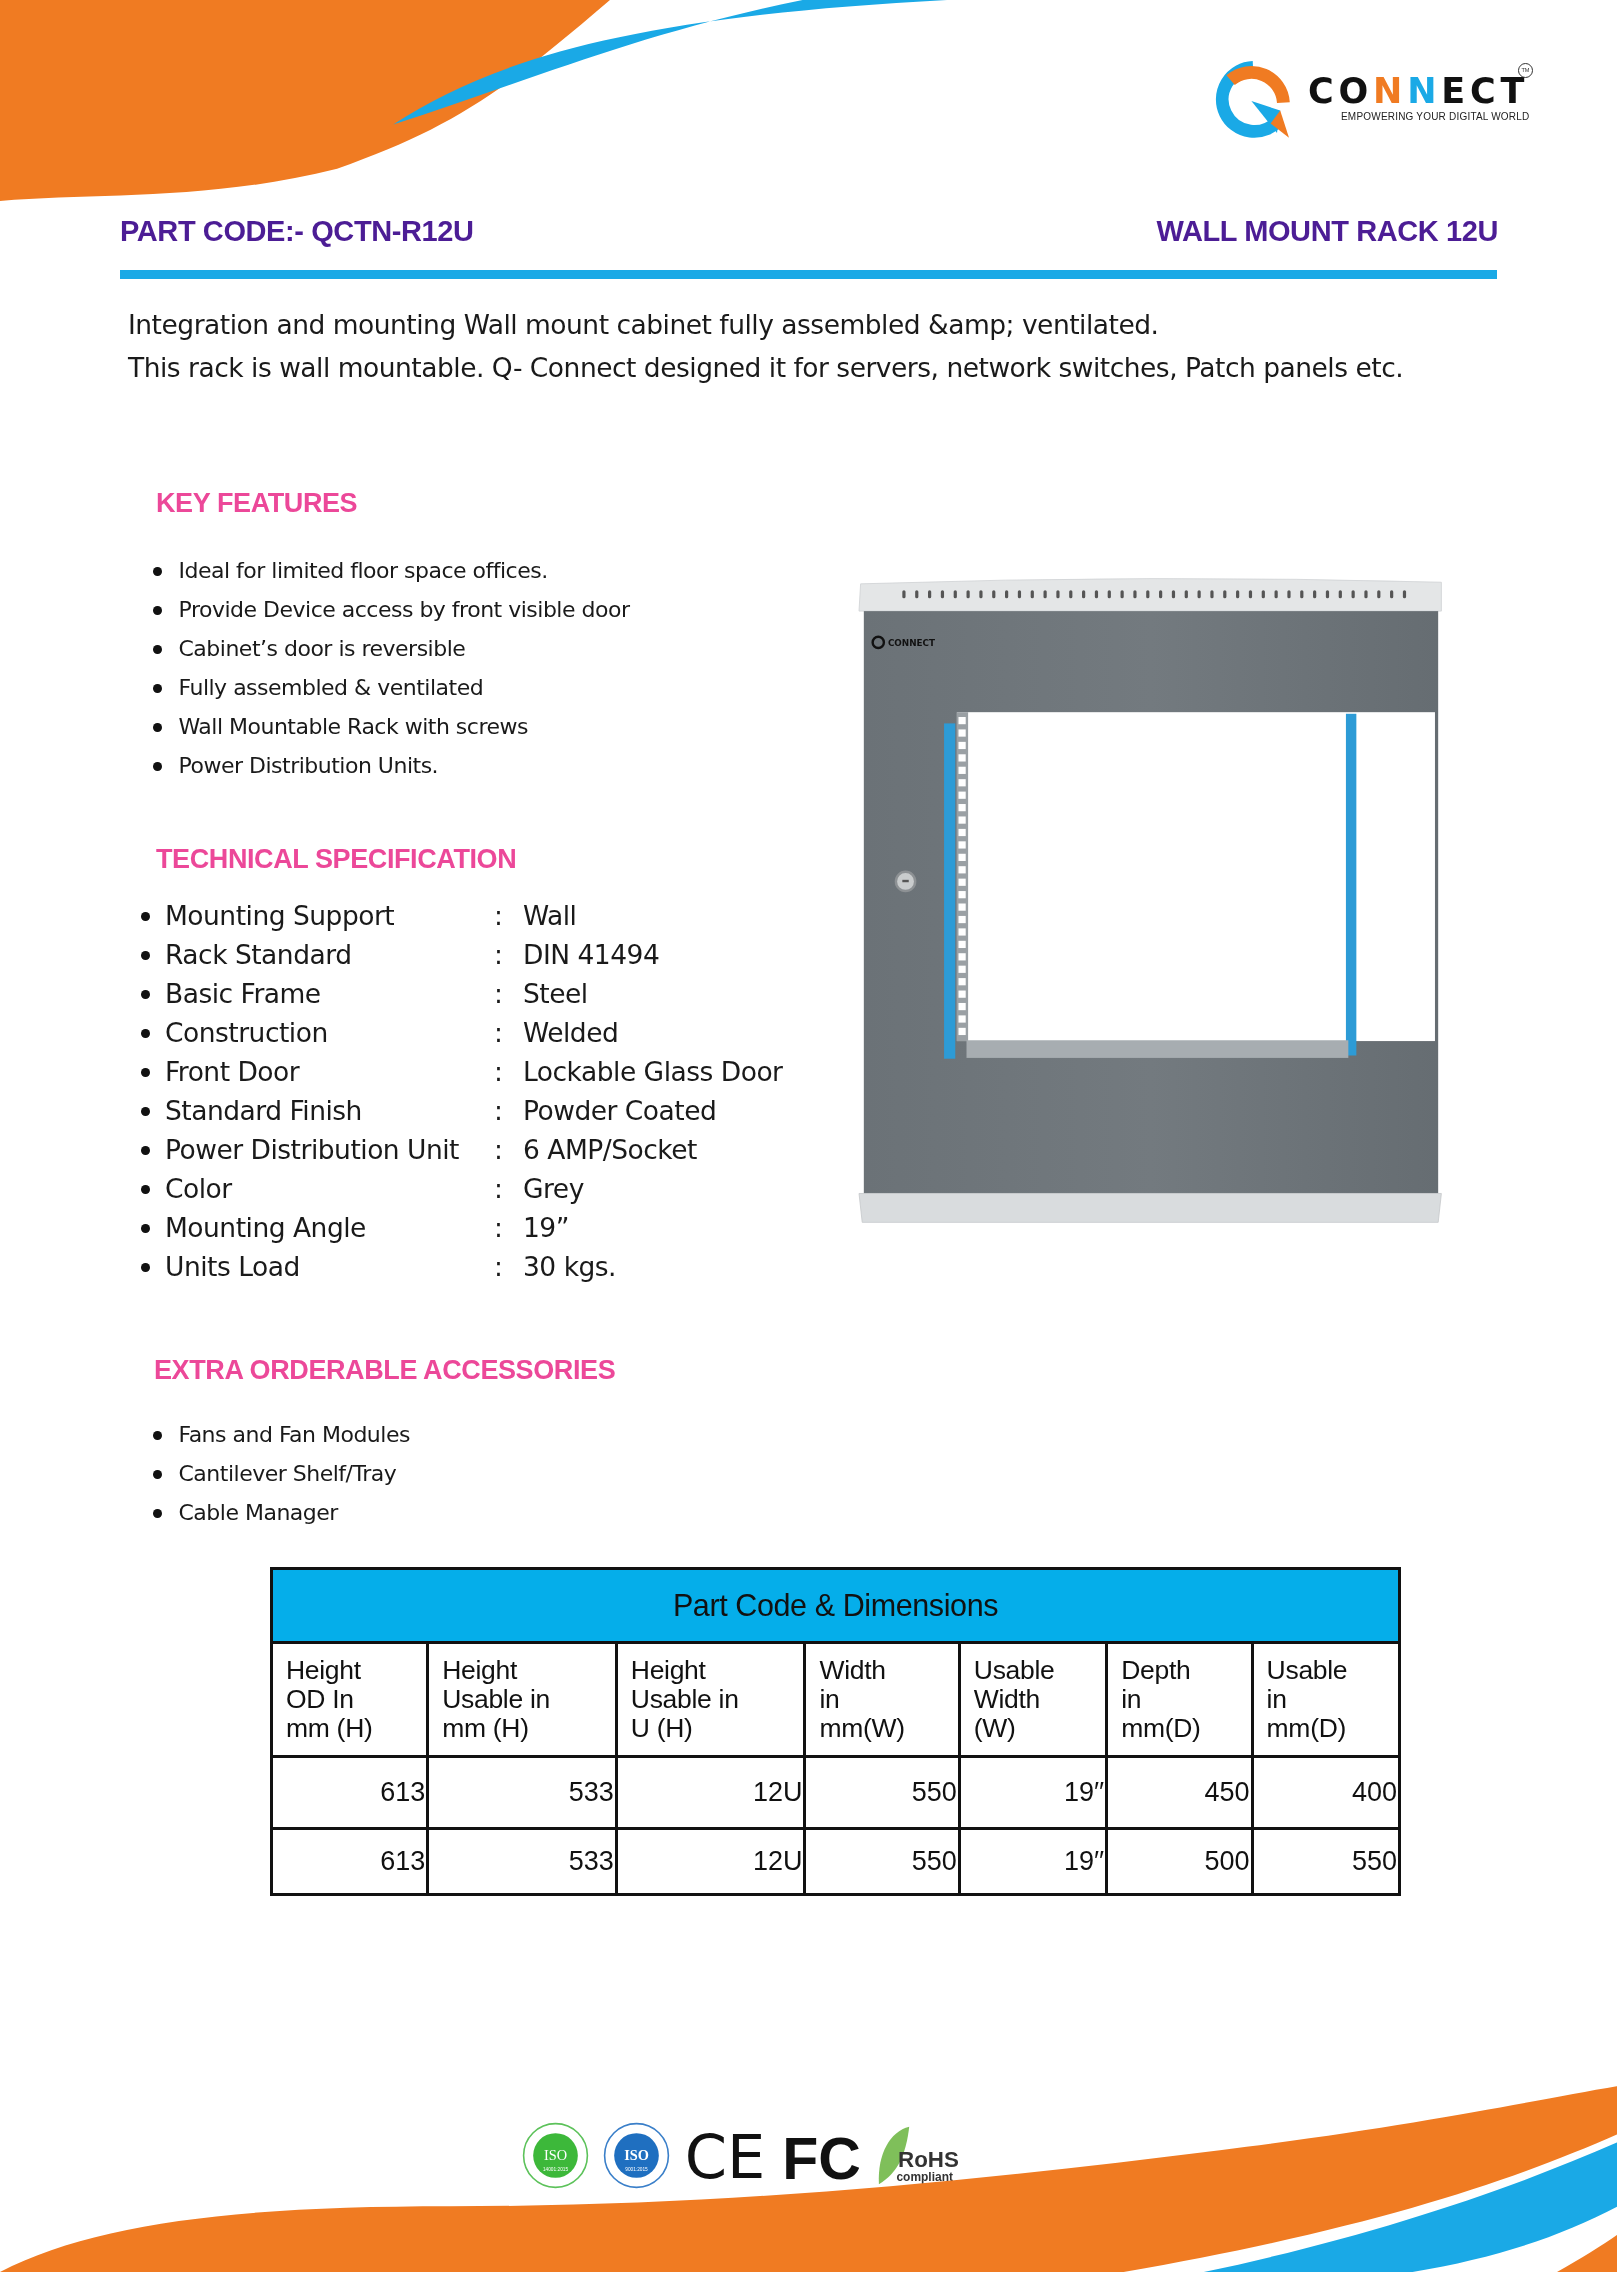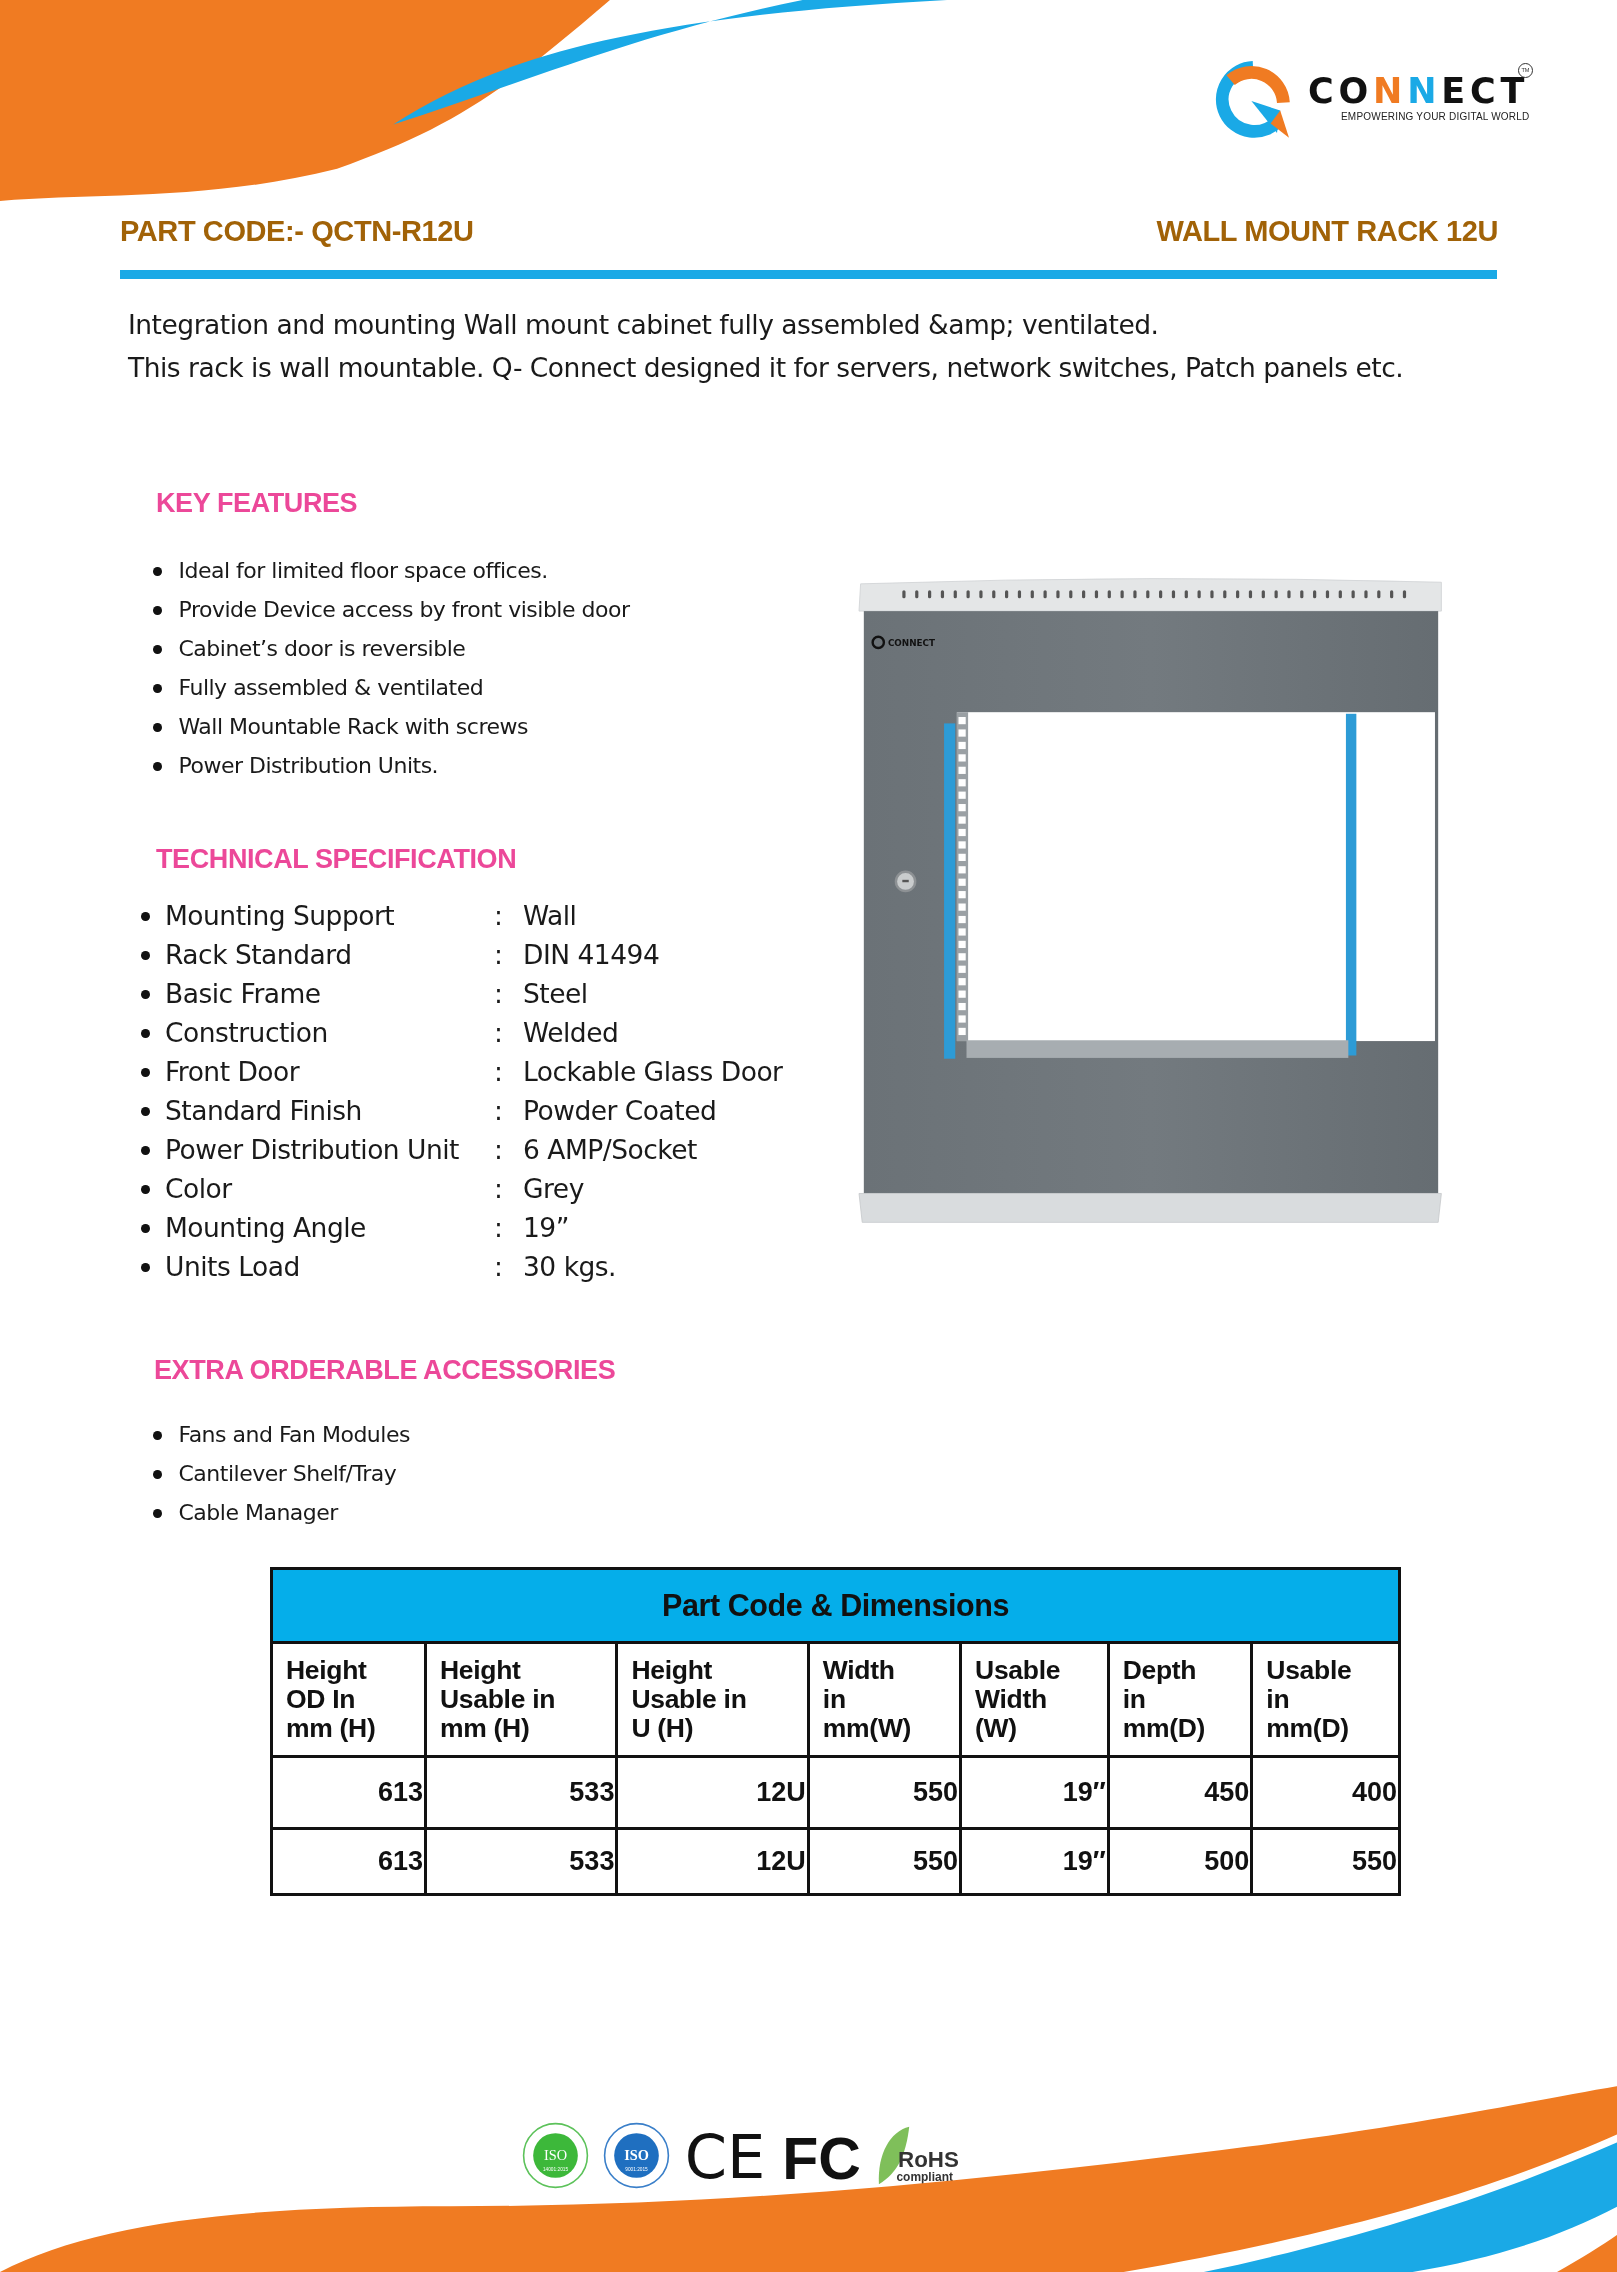--- a/index.html
+++ b/index.html
@@ -17,21 +17,21 @@
   .logo { position: absolute; left: 1213px; top: 61px; width: 321px; height: 80px; }
   .logo-word { position: absolute; left: 95px; top: 13px; font-family: "DejaVu Sans", sans-serif;
     font-weight: bold; font-size: 35px; letter-spacing: 4.8px; color: #111; line-height: 35px; }
   .logo-word .o { color: #f07b22; }
   .logo-word .b { color: #1aa9e6; }
   .logo-tag { position: absolute; left: 120px; top: 50px; font-size: 10px; color: #222; letter-spacing: 0.2px; margin-left: 8px; }
   .logo-tm { position: absolute; left: 305px; top: 1.6px; width: 13px; height: 13px; border: 1.2px solid #333;
     border-radius: 50%; font-size: 5.6px; text-align: center; line-height: 13px; color: #333; }
 
   
-  .hdr { position: absolute; top: 215px; font-weight: bold; font-size: 29px; color: #a16207; letter-spacing: -0.4px; }
+  .hdr { position: absolute; top: 215px; font-weight: bold; font-size: 29px; color: #4c1d95; letter-spacing: -0.4px; }
   .hdr-left { left: 120px; }
   .hdr-right { right: 120px; }
   .hdr-rule { position: absolute; left: 120px; top: 270px; width: 1377px; height: 8.8px; background: #1aa9e6; }
 
   .intro { position: absolute; left: 128px; top: 303px; width: 1364px; font-family: "DejaVu Sans", sans-serif;
     font-size: 26.5px; line-height: 43px; color: #1a1a1a; letter-spacing: -0.5px; }
 
   .section-title { position: absolute; left: 136px; font-weight: bold; font-size: 27px; color: #ec4899; letter-spacing: -0.4px; margin-left: 20px; }
   ul.bul { position: absolute; margin: 12px; padding: 0; list-style: none; font-family: "DejaVu Sans", sans-serif;
     font-size: 22px; letter-spacing: -0.5px; color: #1a1a1a; }
@@ -42,21 +42,21 @@
   .spec-row .k { position: absolute; left: 29px; }
   .spec-row .c { position: absolute; left: 358px; }
   .spec-row .v { position: absolute; left: 387px; }
   .spec-row::before { content: ""; position: absolute; left: 4.8px; top: 16px; width: 8.8px; height: 8.8px; border-radius: 50%; background: #111; }
 
   
   .rack { position: absolute; left: 854px; top: 571px; width: 594px; height: 669px; }
 
   
   .tbl { position: absolute; left: 270px; top: 1567px; width: 1131px; border-collapse: collapse; }
-  .tbl th, .tbl td { border: 3.2px solid #111; font-weight: bold; color: #111; }
+  .tbl th, .tbl td { border: 3.2px solid #111; font-weight: normal; color: #111; }
   .tbl .title-cell { background: #05aeea; height: 69px; font-size: 30.5px; text-align: center; letter-spacing: -0.4px; }
   .tbl .head td { height: 111px; vertical-align: middle; font-size: 26.5px; line-height: 29px; padding: 0 0 0 13px; text-align: left; letter-spacing: -0.3px; }
   .tbl .row td { height: 67px; font-size: 27px; text-align: right; }
   .tbl tr.row:last-child td { height: 61px; }
 
   .certs { position: absolute; left: 522px; top: 2119px; height: 72px; display: flex; align-items: center; gap: 14.4px; }
   .cert { height: 67px; }
 </style>
 </head>
 <body>

